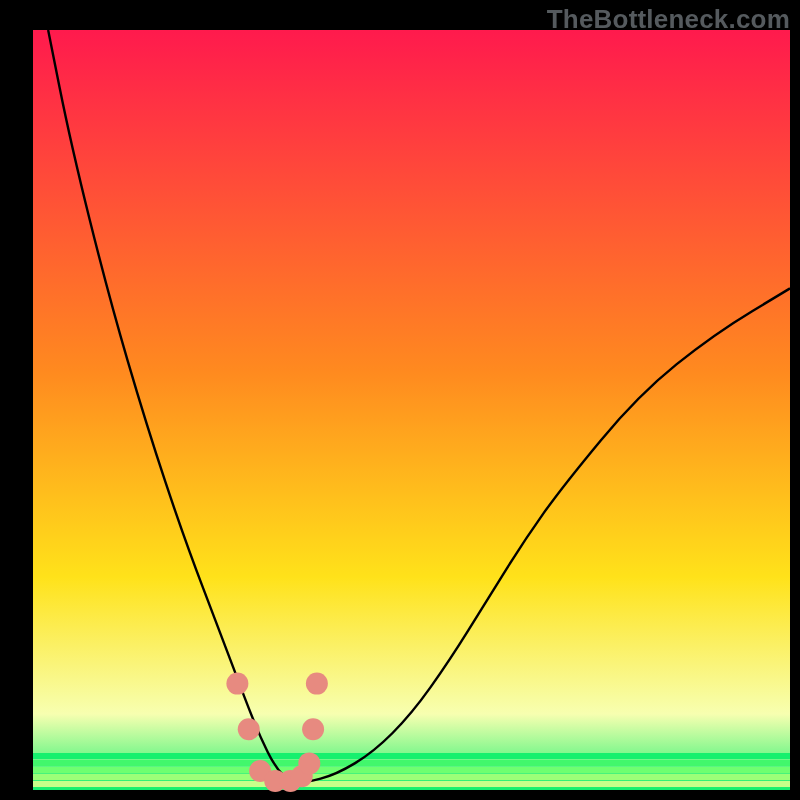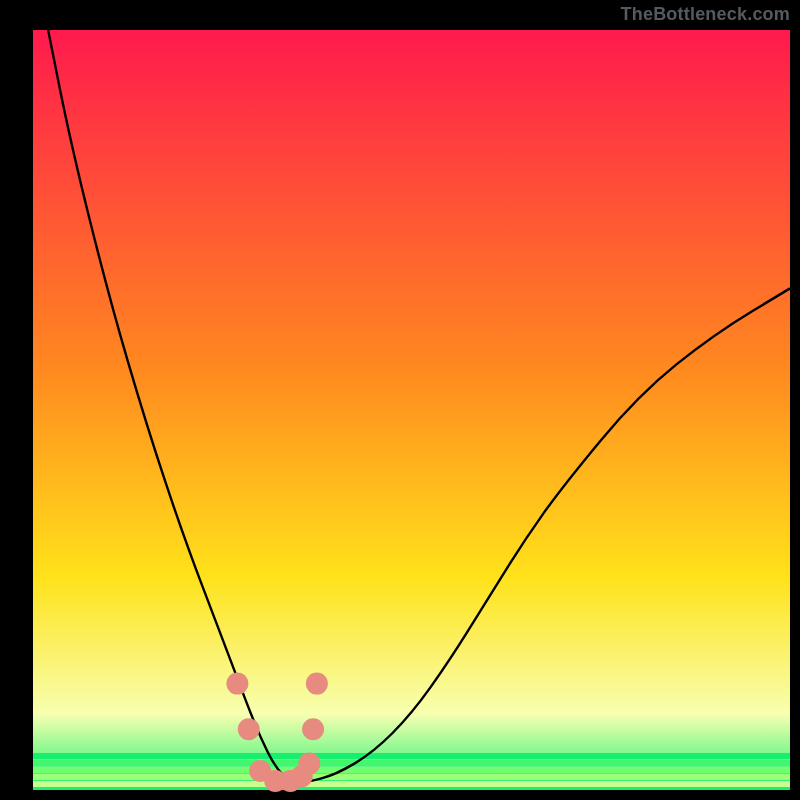--- a/index.html
+++ b/index.html
@@ -15,21 +15,21 @@
     position: absolute;
     left: 0; top: 0;
     width: 800px; height: 800px;
     background: #000;
   }
   .watermark {
     position: absolute;
     top: 4px;
     right: 10px;
     color: #555a5e;
-    font-size: 18px;
+    font-size: 26px;
     font-weight: 600;
     letter-spacing: 0.2px;
     z-index: 40;
   }
   svg.plot {
     position: absolute;
     left: 0; top: 0;
     width: 800px; height: 800px;
     z-index: 10;
   }

